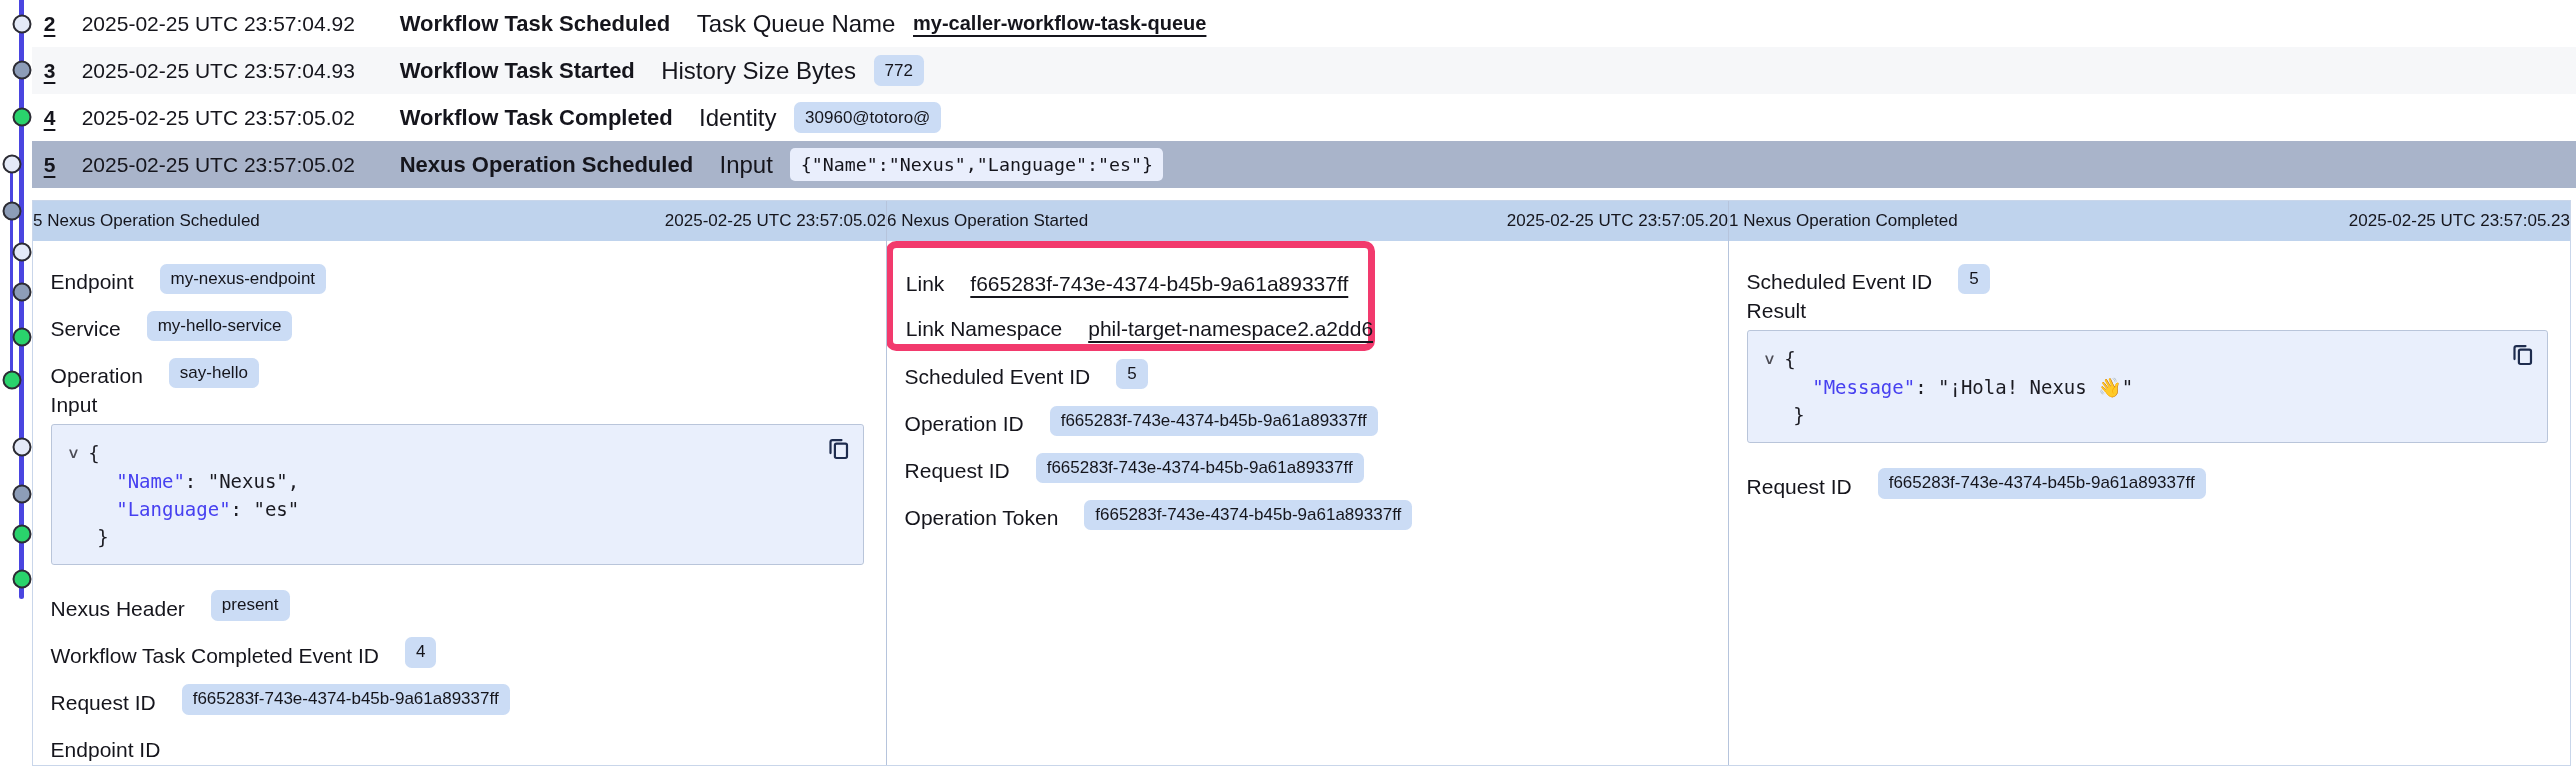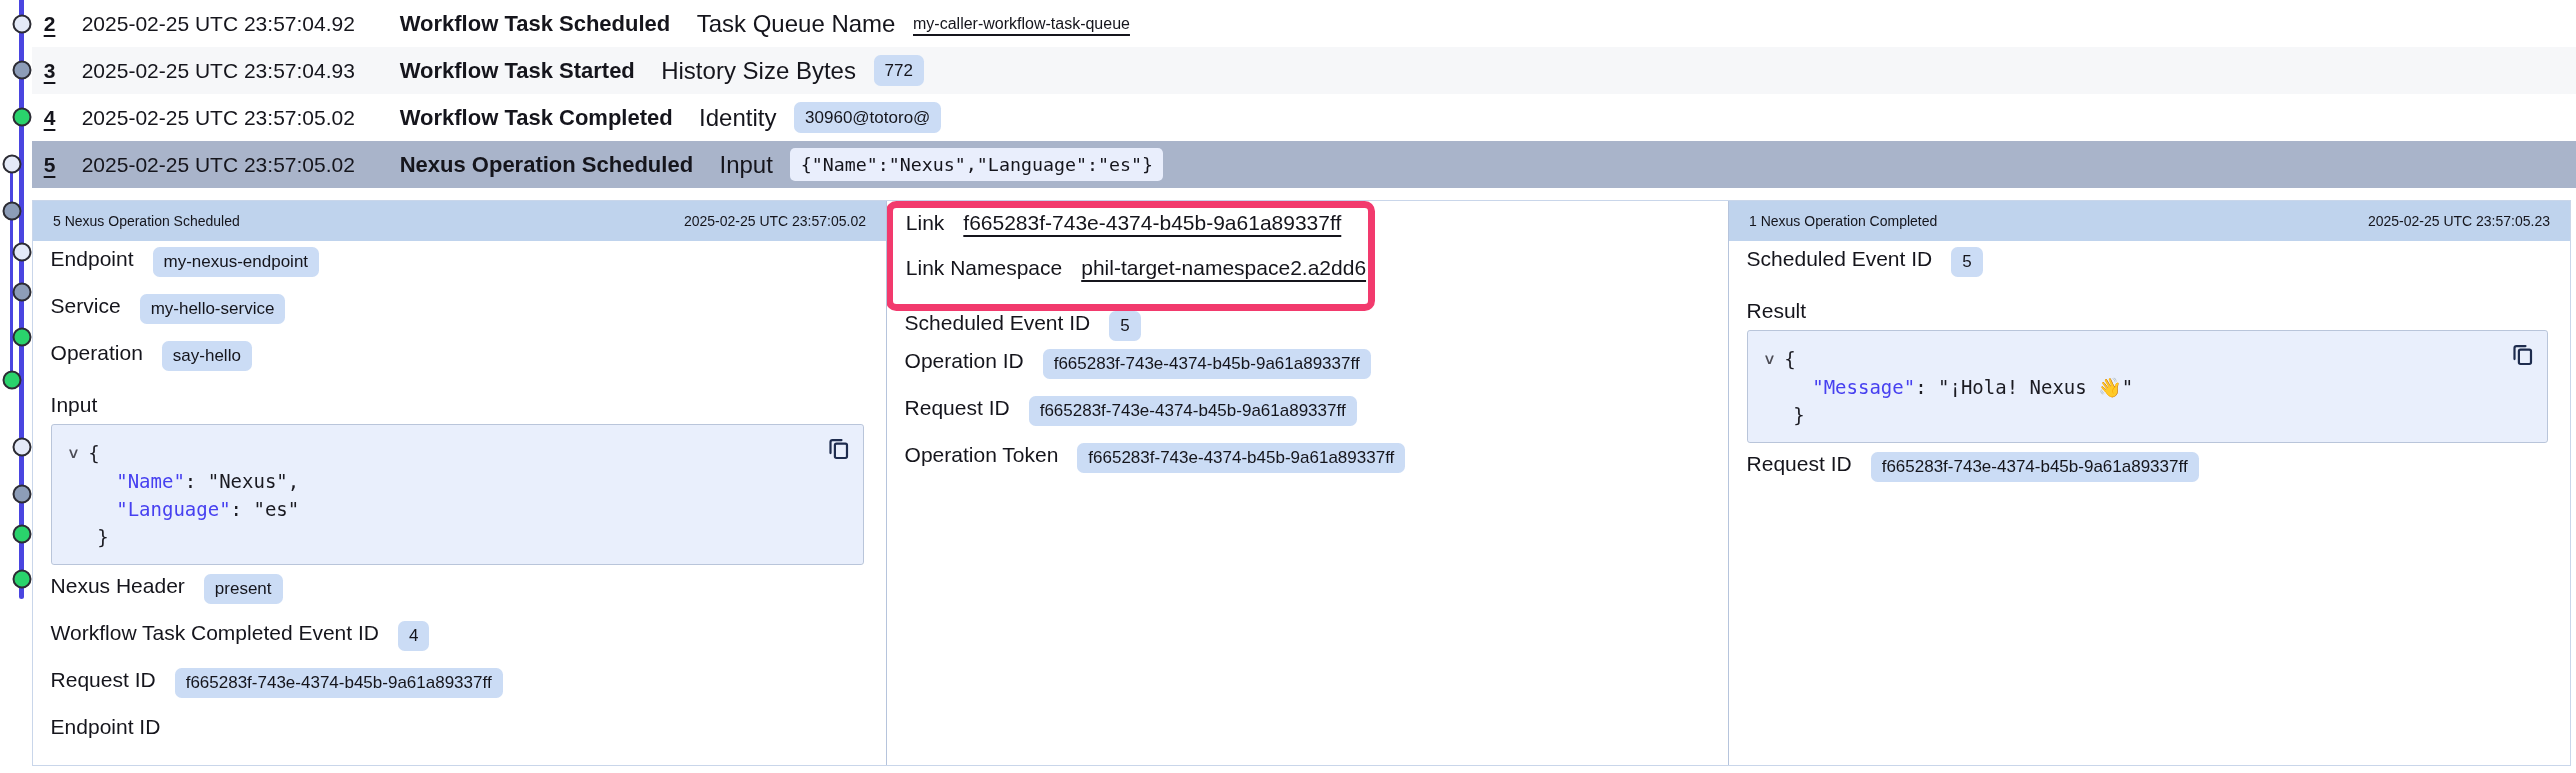--- a/index.html
+++ b/index.html
@@ -41,34 +41,34 @@
   .dot-completed{background:var(--dot-completed);}
   
   .rows{position:absolute;left:32px;top:0;width:2544px;}
   .row{display:flex;align-items:center;height:47px;padding-left:11.7px;cursor:pointer;}
   .row.alt{background:var(--row-alt);}
   .row.selected{background:var(--row-selected);}
   .row-num{width:38px;flex:0 0 38px;font-weight:600;text-decoration:underline;text-underline-offset:4.4px;color:var(--text);}
   .row-time{width:286px;flex:0 0 286px;margin-right:32px;letter-spacing:0;}
   .row-name{font-weight:700;font-size:22px;margin-right:26.4px;white-space:nowrap;}
   .row-label{font-size:24px;margin-right:17.6px;white-space:nowrap;}
-  .row-link{font-size:16px;text-decoration:underline;text-underline-offset:5.1px;text-decoration-thickness:1.5px;color:var(--text);white-space:nowrap;}
+  .row-link{font-size:20px;text-decoration:underline;text-underline-offset:5.1px;text-decoration-thickness:1.5px;color:var(--text);white-space:nowrap;font-weight:bold;}
   .badge{background:var(--badge);border-radius:6.6px;padding:5.1px 11px;font-size:17px;white-space:nowrap;display:inline-block;}
   .badge-mono{font-family:"DejaVu Sans Mono", monospace;font-size:18.3px;background:var(--badge-light);border-radius:5.1px;padding:5.9px 10.3px;}
   
   .panels{position:absolute;left:32px;top:200px;width:2539px;height:566px;display:flex;border:0.7px solid var(--panel-border);background:#fff;}
   .panel{height:100%;overflow:hidden;}
   .panel-1{flex:0 0 853px;}
   .panel-2{flex:0 0 842px;border-left:1.5px solid var(--divider);}
   .panel-3{flex:1 1 auto;border-left:1.5px solid var(--divider);}
-  .panel-header{height:40px;background:var(--header);display:flex;align-items:center;justify-content:space-between;padding:0 20px;font-size:14px;}
+  .panel-header{height:40px;background:var(--header);display:flex;align-items:center;justify-content:space-between;padding:0 0;font-size:17px;}
   .panel-title{white-space:nowrap;}
   .panel-time{white-space:nowrap;}
   .panel-body{padding:5.9px 17.6px 0 17.6px;}
-  .field{display:flex;align-items:flex-start;gap:19px;height:47px;}
+  .field{display:flex;align-items:flex-end;gap:26px;height:47px;}
   .field-sm{height:38px;}
   .field-label{white-space:nowrap;}
   .label-row{height:35px;display:flex;align-items:center;}
   .link{color:var(--text);text-decoration:underline;text-underline-offset:5.1px;text-decoration-thickness:1.5px;cursor:pointer;white-space:nowrap;}
   
   .code{position:relative;background:var(--code-bg);border:1.5px solid var(--code-border);border-radius:2.9px;
         font-family:"DejaVu Sans Mono", monospace;font-size:19px;line-height:28px;color:#1b1b22;
         padding:13.2px 17.6px;margin:1.5px 4.4px 8.8px 0;}
   .code-open{display:flex;align-items:center;gap:10.3px;}
   .chevron{font-size:14.7px;color:#4c4c55;transform:scaleX(1.35);cursor:pointer;}
@@ -185,20 +185,24 @@
         <span class="field-label">Request ID</span>
         <span class="badge">f665283f-743e-4374-b45b-9a61a89337ff</span>
       </div>
       <div class="field">
         <span class="field-label">Endpoint ID</span>
       </div>
     </div>
   </section>
 
   <section class="panel panel-2">
+    <div class="panel-header">
+      <span class="panel-title">6 Nexus Operation Started</span>
+      <span class="panel-time">2025-02-25 UTC 23:57:05.20</span>
+    </div>
     <div class="panel-body" style="padding-top:0;">
       <div class="annotation">
         <div class="field">
           <span class="field-label">Link</span>
           <a class="link">f665283f-743e-4374-b45b-9a61a89337ff</a>
         </div>
         <div class="field">
           <span class="field-label">Link Namespace</span>
           <a class="link">phil-target-namespace2.a2dd6</a>
         </div>

